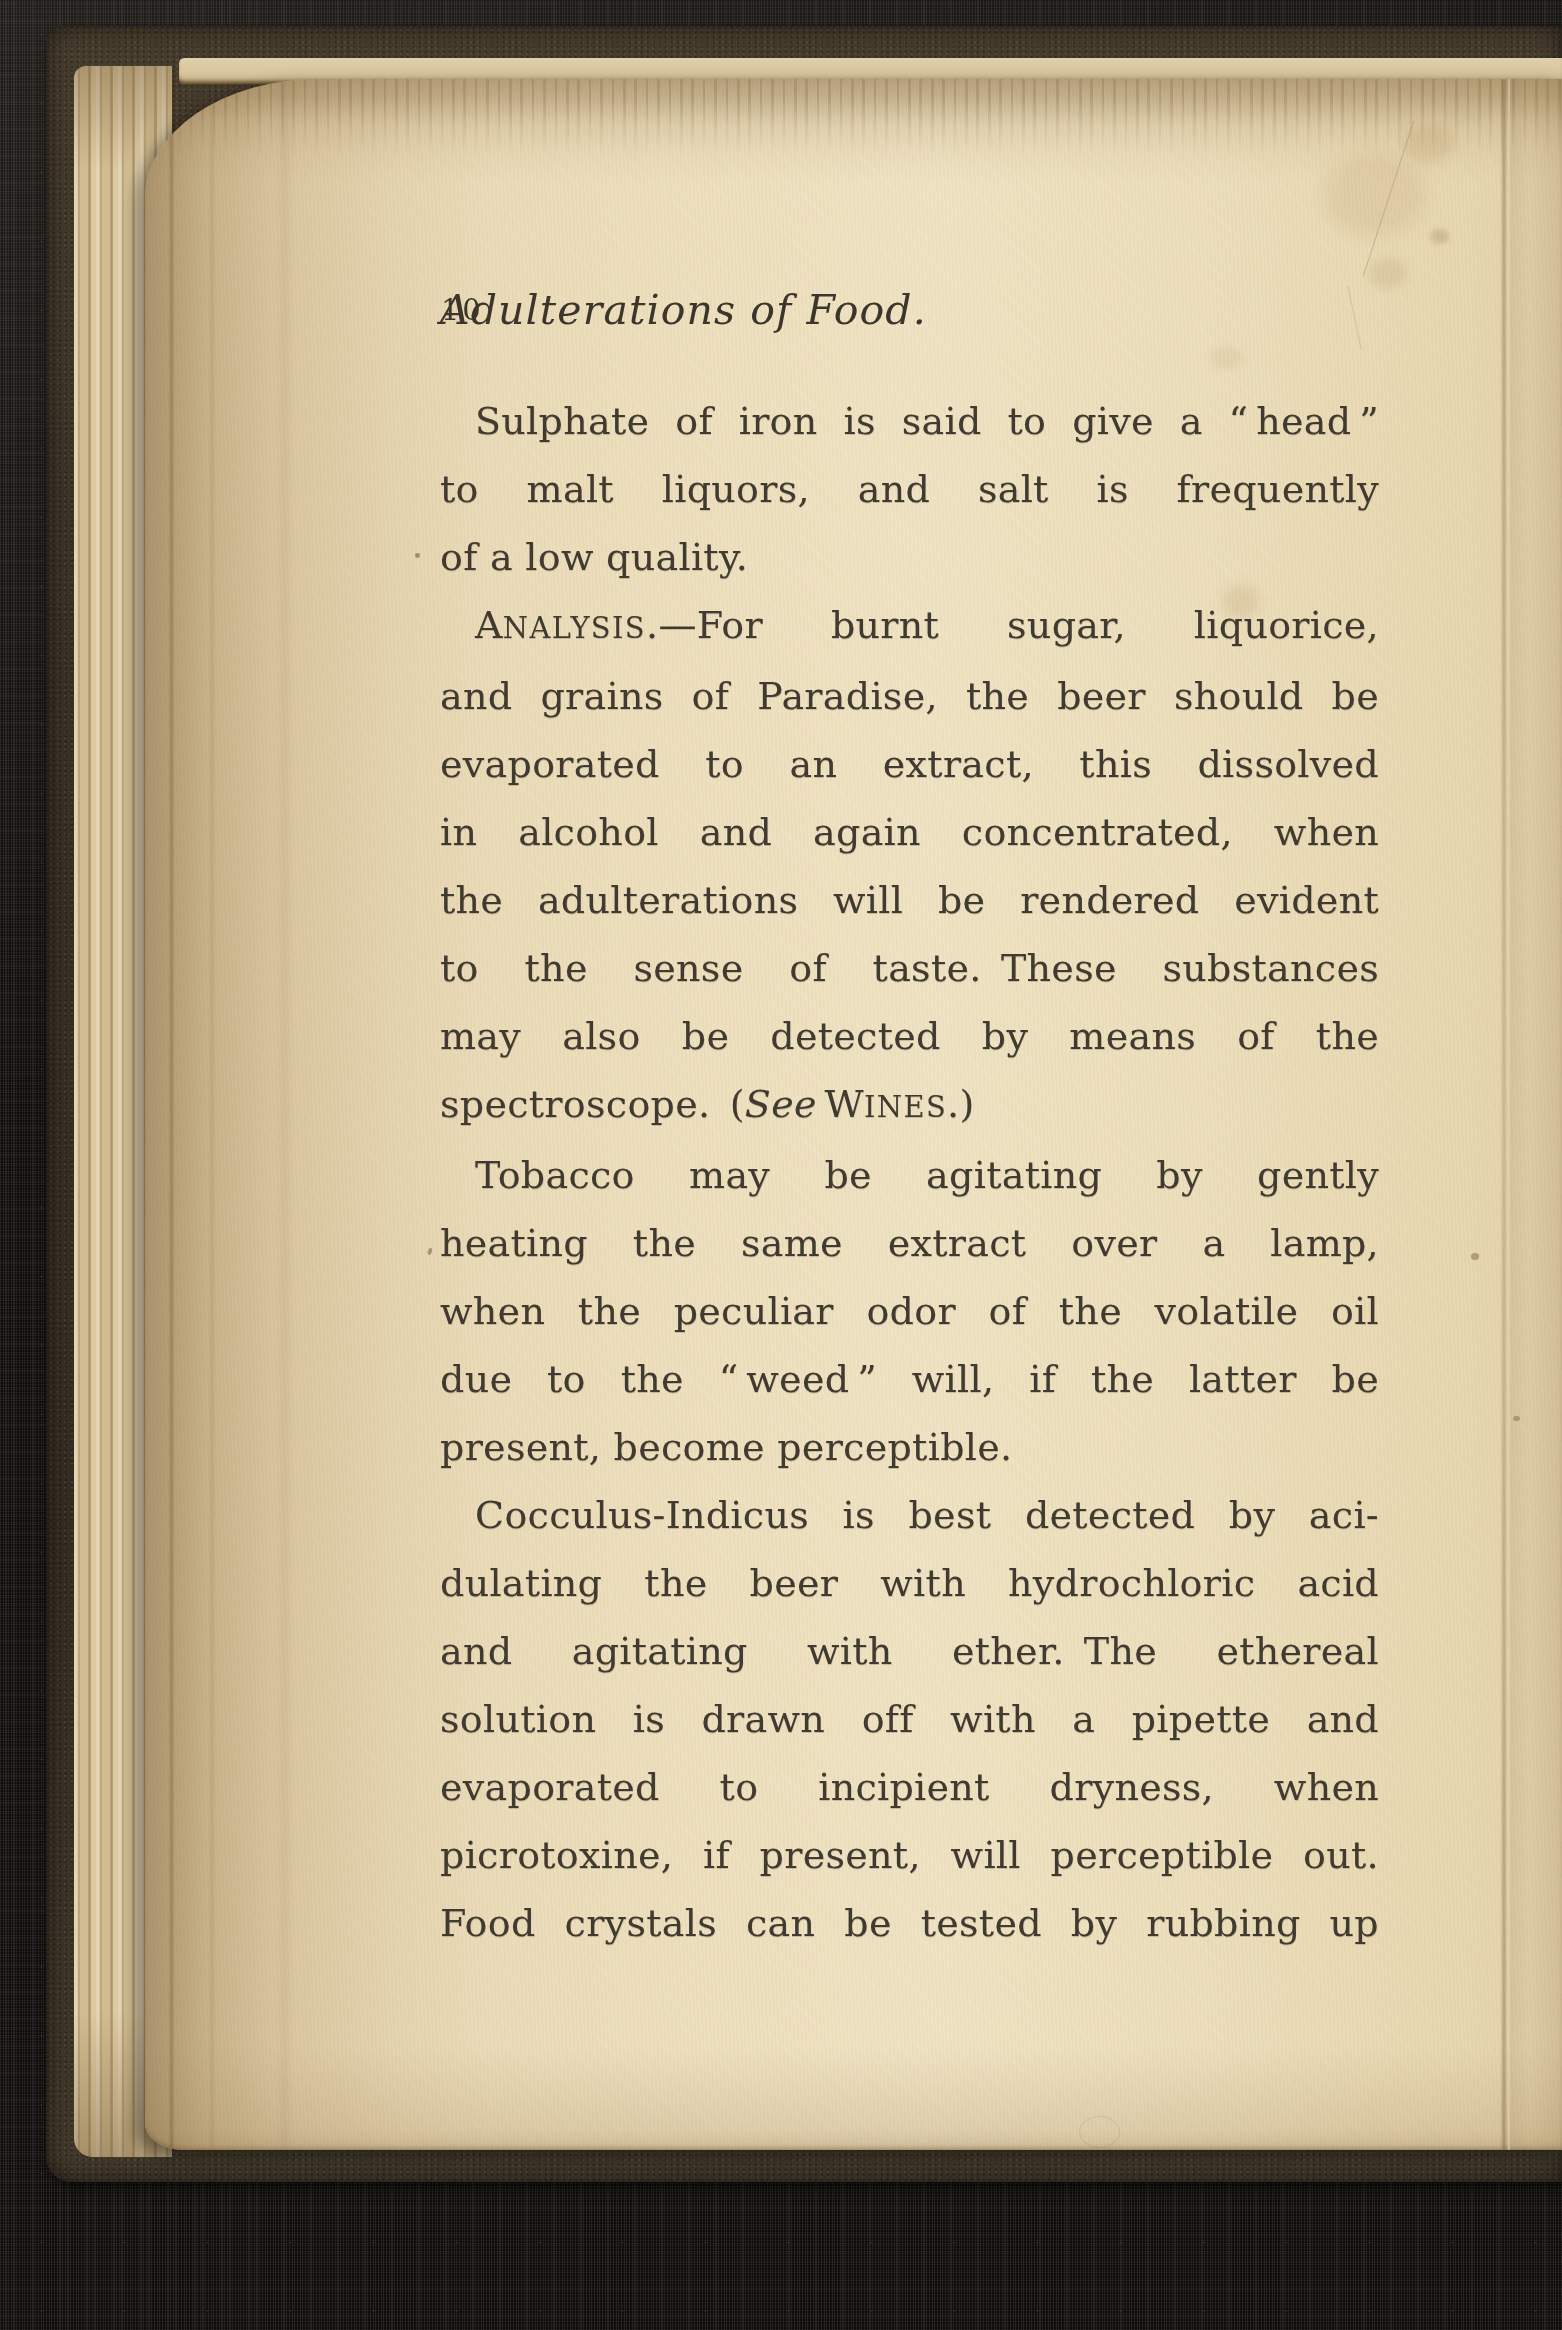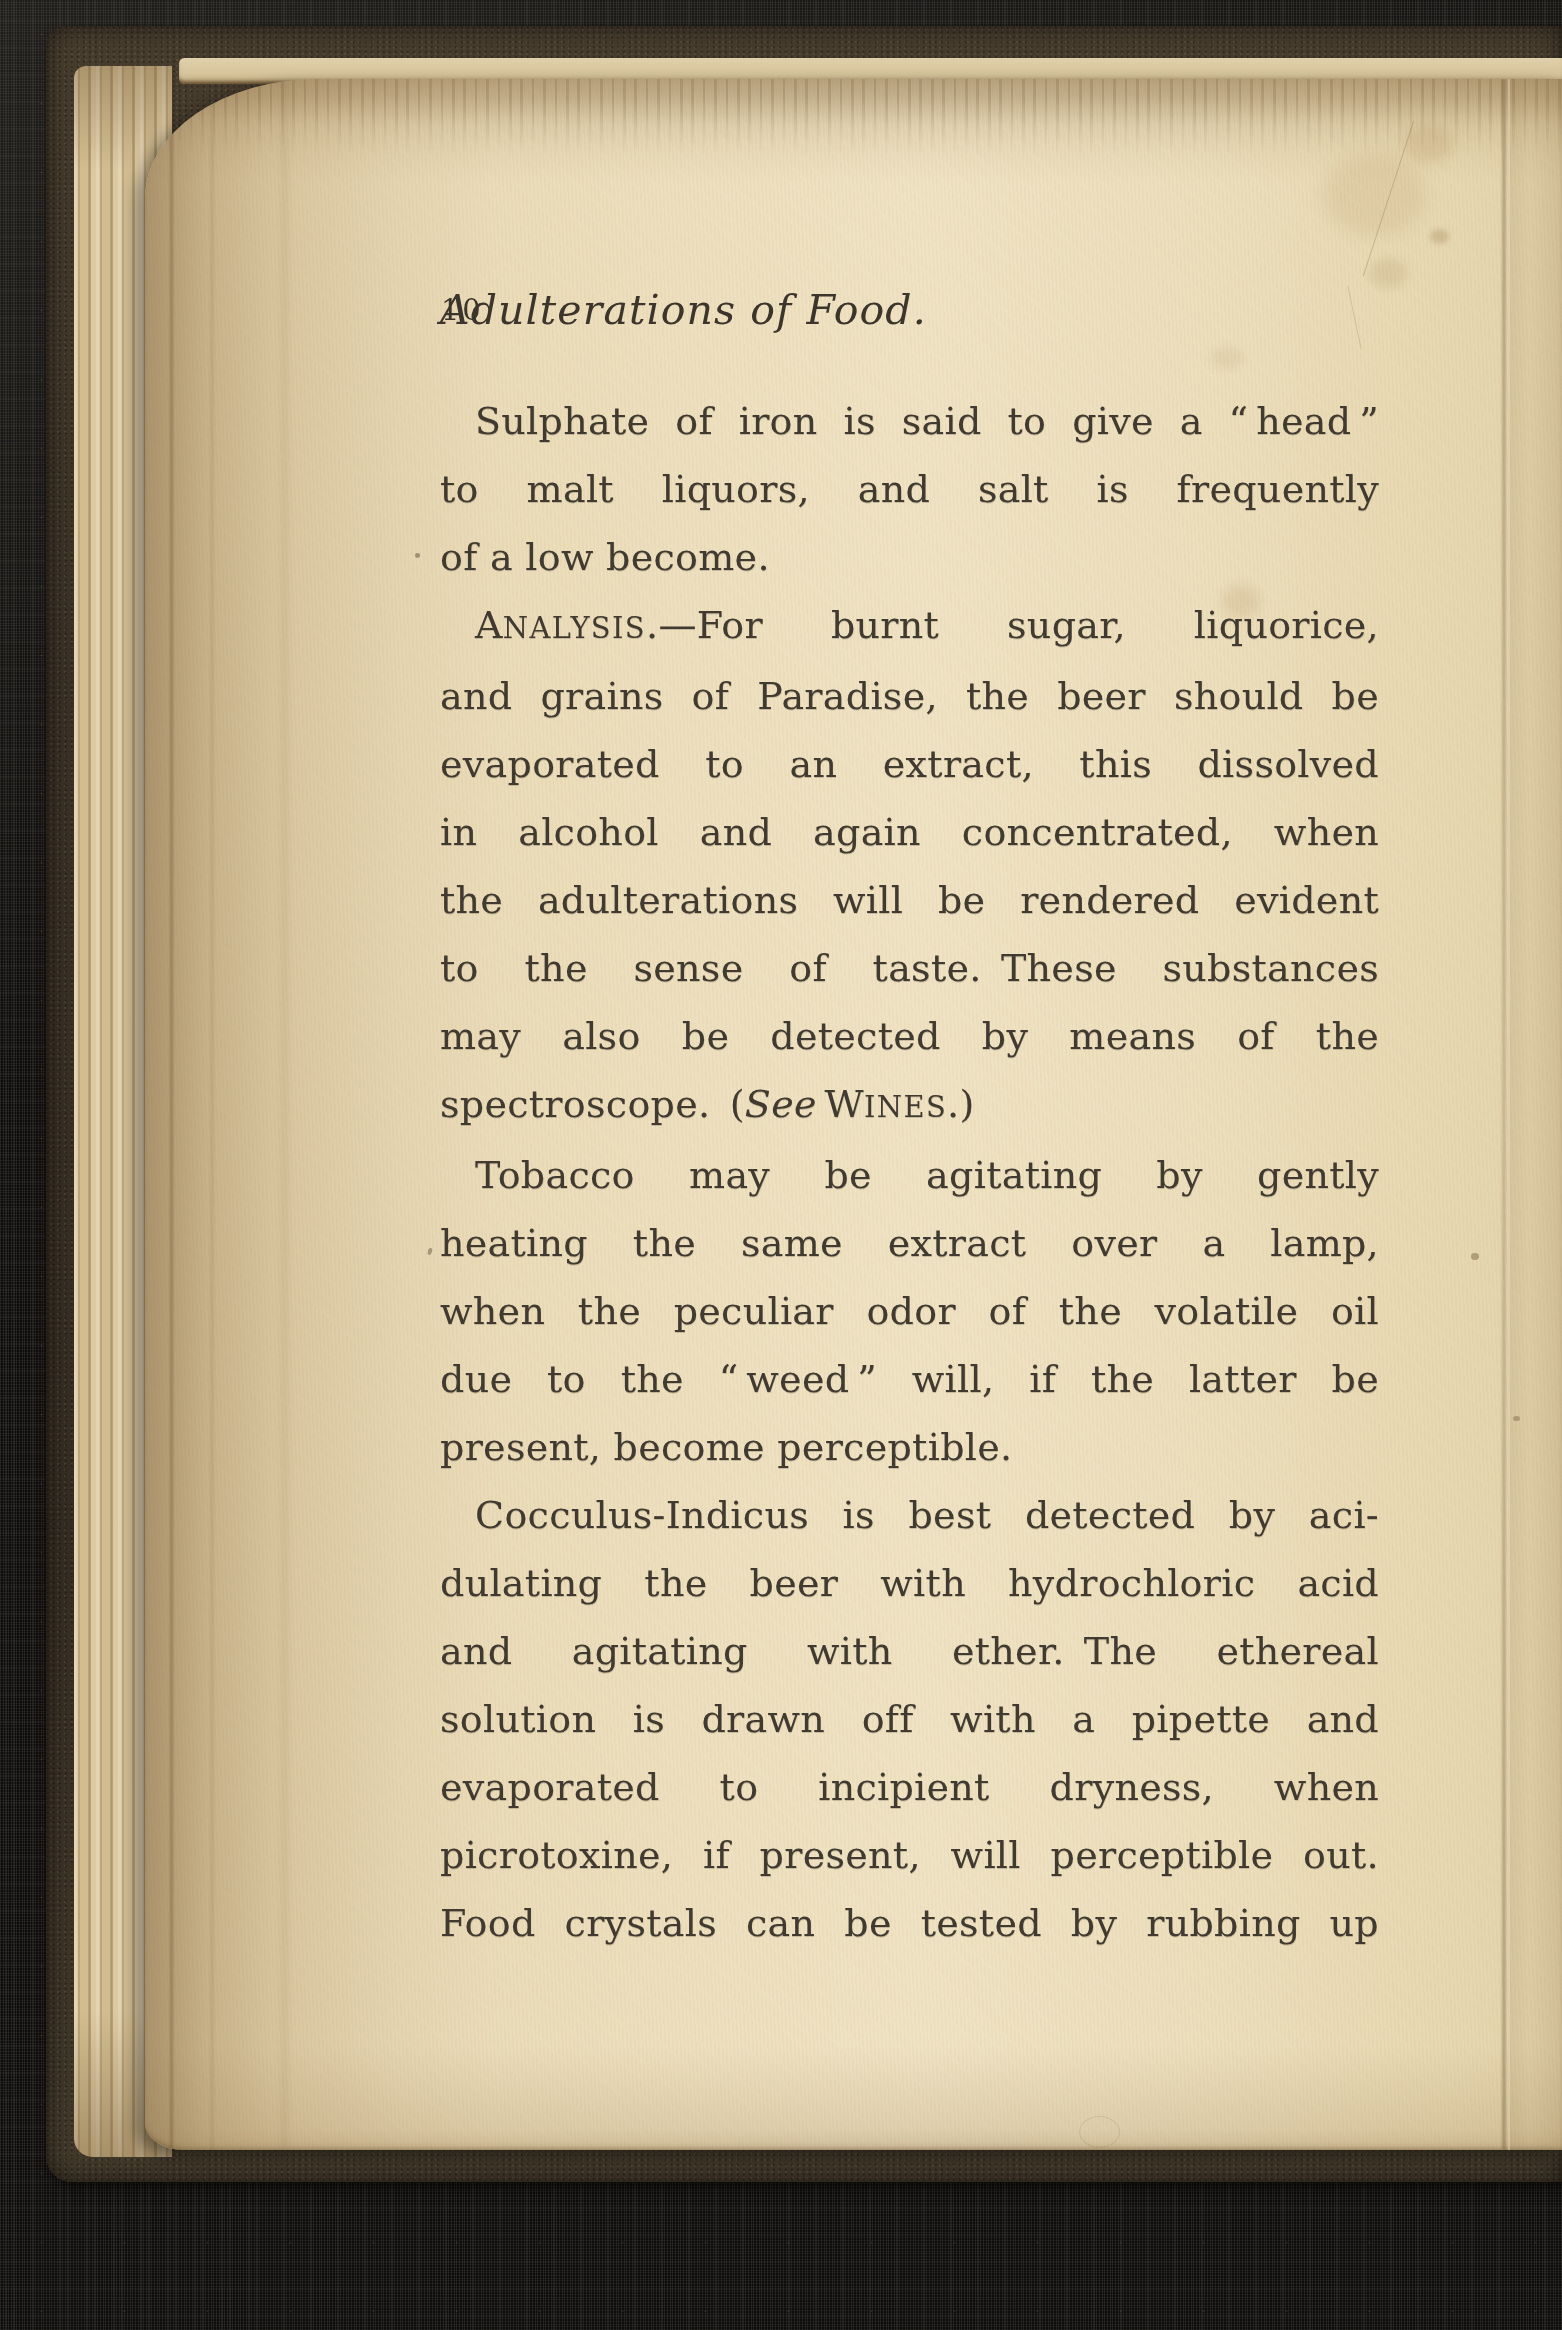--- a/index.html
+++ b/index.html
@@ -159,21 +159,21 @@
     <div class="crack ck2"></div>
 
     <div class="running-head">
       <span class="pagenum">10</span>
       <div class="head-title">Adulterations of Food.</div>
     </div>
 
     <div class="body-text" id="body-text">
         <div class="line first"><span>Sulphate of iron is said to give a “ head ”</span></div>
         <div class="line"><span>to malt liquors, and salt is frequently</span></div>
-        <div class="line no-j"><span>of a low become.</span></div>
+        <div class="line no-j"><span>of a low quality.</span></div>
         <div class="line first"><span>A</span><span class="sc">NALYSIS</span><span>.—For burnt sugar, liquorice,</span></div>
         <div class="line"><span>and grains of Paradise, the beer should be</span></div>
         <div class="line"><span>evaporated to an extract, this dissolved</span></div>
         <div class="line"><span>in alcohol and again concentrated, when</span></div>
         <div class="line"><span>the adulterations will be rendered evident</span></div>
         <div class="line"><span>to the sense of taste. These substances</span></div>
         <div class="line"><span>may also be detected by means of the</span></div>
         <div class="line no-j"><span>spectroscope. (</span><span class="it">See</span><span> </span><span>W</span><span class="sc">INES</span><span>.)</span></div>
         <div class="line first"><span>Tobacco may be agitating by gently</span></div>
         <div class="line"><span>heating the same extract over a lamp,</span></div>

